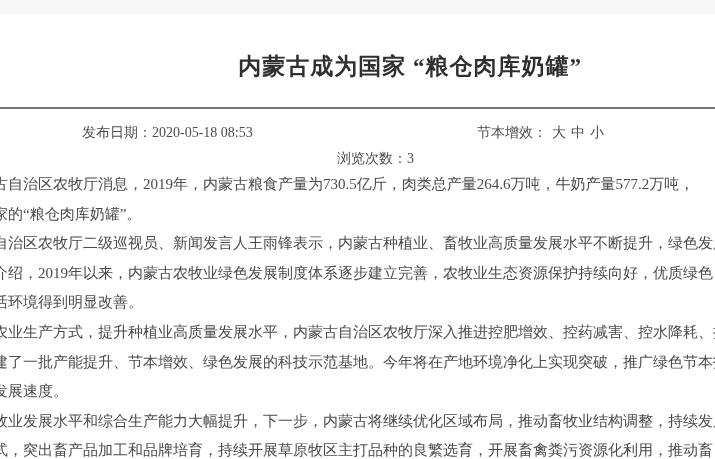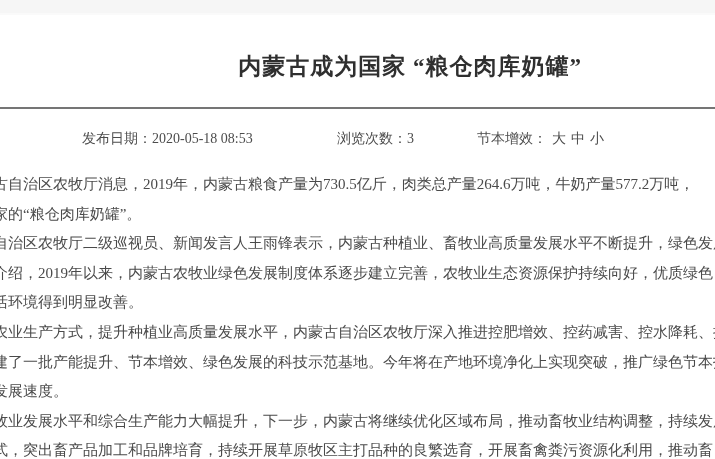--- a/index.html
+++ b/index.html
@@ -28,23 +28,23 @@
   }
   .divider{
     position:absolute;top:107px;left:0;
     width:100%;height:2px;
     background:#757575;
   }
   .meta{
     position:absolute;top:0;left:0;width:100%;height:0;
     font-size:14px;color:#4c4c4c;
   }
-  .meta-item{position:absolute;top:130px;white-space:nowrap;}
+  .meta-item{position:absolute;top:124px;white-space:nowrap;}
   .meta-publish{left:82px;}
-  .meta-views{left:337px;}
+  .meta-views{left:337px;margin-top:26px;}
   .meta-fontsize{left:477px;}
   .fs-btn{
     display:inline-block;
     margin-left:5px;
     color:#4c4c4c;
     cursor:pointer;
   }
   .fs-btn:first-of-type{margin-left:2px;}
   .article{
     position:absolute;top:170px;left:-7px;

